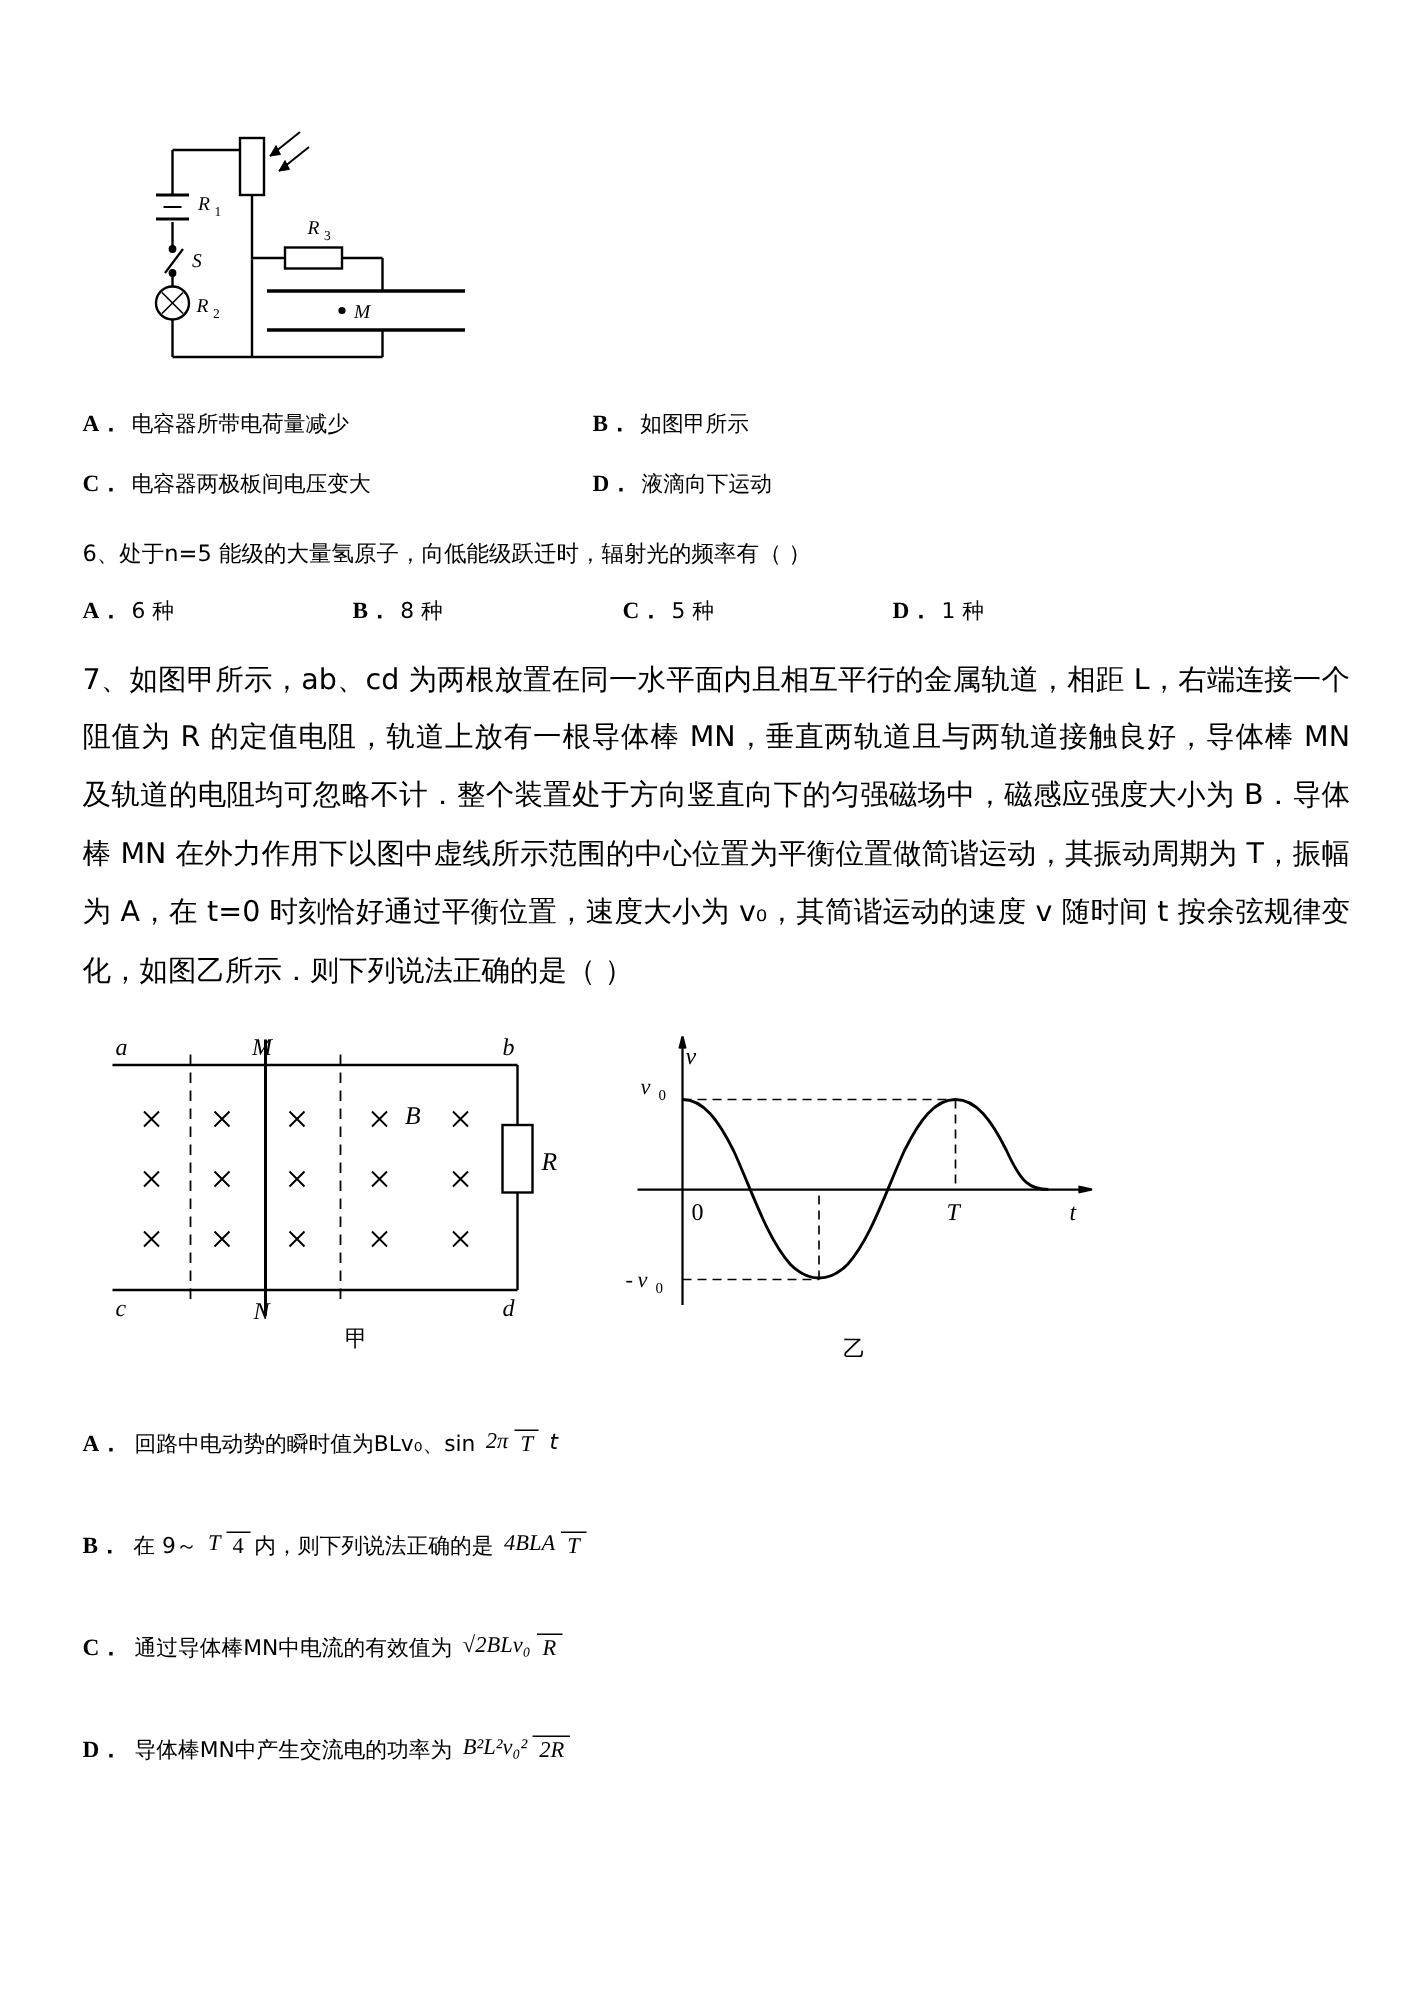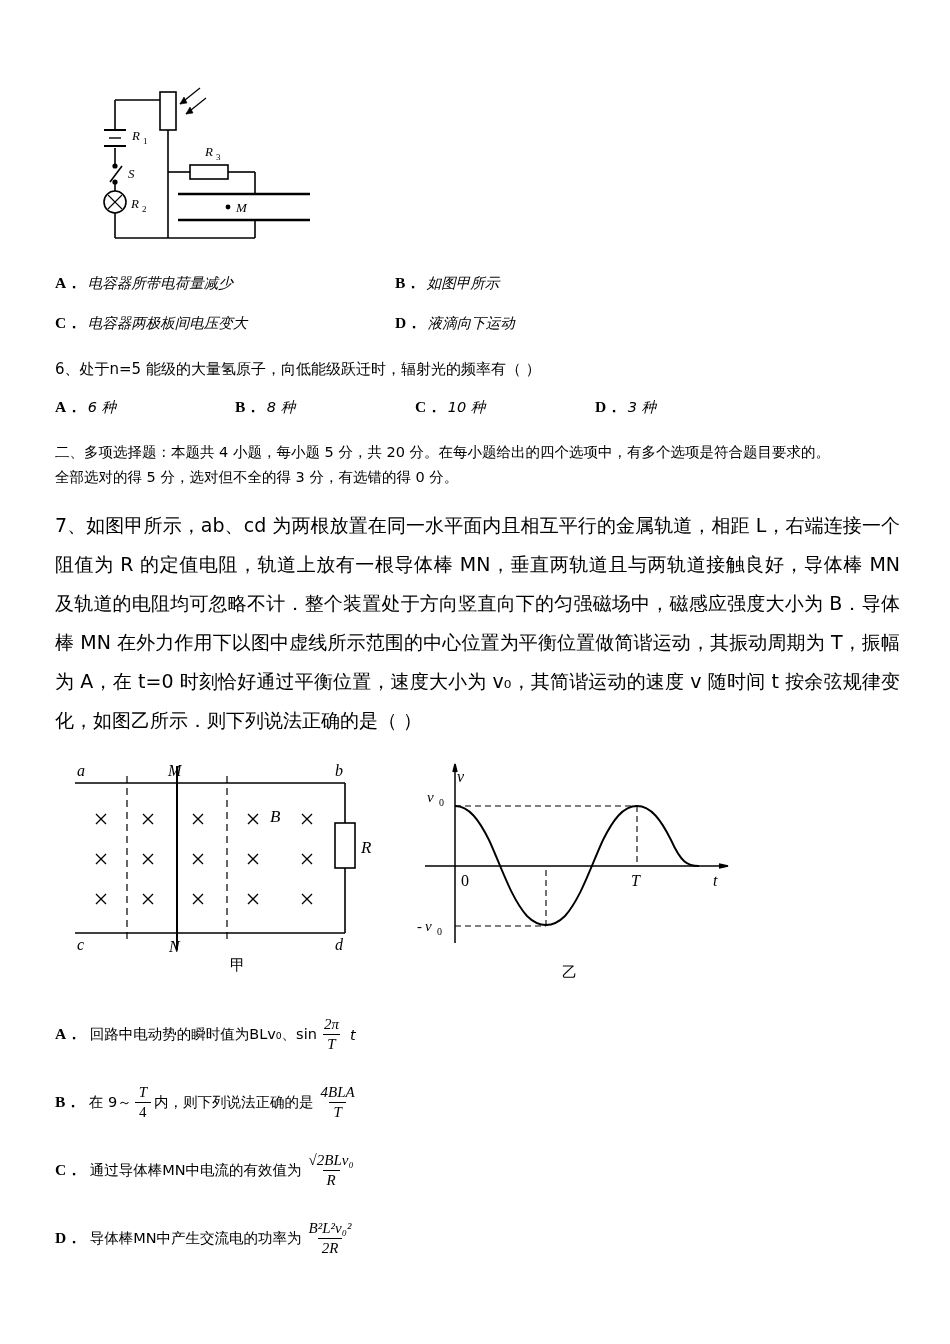--- a/index.html
+++ b/index.html
@@ -49,21 +49,20 @@
   }
   .opt-label {
     font-family: "Liberation Serif", serif;
     font-weight: bold;
     margin-right: 6px;
     white-space: nowrap;
   }
   .opt-text {
     font-family: "DejaVu Sans", sans-serif;
     font-size: 14.5px;
-    font-style: italic;
   }
   .col1 { width: 340px; }
   .col2 { width: 340px; }
 
   .q-line {
     font-family: "DejaVu Sans", sans-serif;
     font-size: 15px;
     margin-top: 22px;
     line-height: 1.6;
   }
@@ -126,21 +125,21 @@
   .ans .txt {
     font-family: "DejaVu Sans", sans-serif;
     font-size: 14.5px;
     align-self: center;
   }
   .mi { font-family: "Liberation Serif", serif; font-style: italic; }
   .mn { font-family: "Liberation Serif", serif; }
 
   .frac {
     display: inline-flex;
-    flex-direction: column;
+    flex-direction: row;
     align-items: center;
     vertical-align: middle;
     margin: 0 3px;
     font-family: "Liberation Serif", serif;
   }
   .frac .num {
     padding: 0 4px 1px 4px;
     font-size: 15px;
     line-height: 1.15;
   }
@@ -245,32 +244,28 @@
       <div>
         <span class="opt-label">A．</span>
         <span class="opt-text">6 种</span>
       </div>
       <div>
         <span class="opt-label">B．</span>
         <span class="opt-text">8 种</span>
       </div>
       <div>
         <span class="opt-label">C．</span>
-        <span class="opt-text">10 种</span>
+        <span class="opt-text">5 种</span>
       </div>
       <div>
         <span class="opt-label">D．</span>
-        <span class="opt-text">3 种</span>
-      </div>
-    </div>
-
-    <div class="section-head">
-      <div>二、多项选择题：本题共 4 小题，每小题 5 分，共 20 分。在每小题给出的四个选项中，有多个选项是符合题目要求的。</div>
-      <div>全部选对的得 5 分，选对但不全的得 3 分，有选错的得 0 分。</div>
-    </div>
+        <span class="opt-text">1 种</span>
+      </div>
+    </div>
+
 
     <div class="q7">7、如图甲所示，ab、cd 为两根放置在同一水平面内且相互平行的金属轨道，相距 L，右端连接一个阻值为 R 的定值电阻，轨道上放有一根导体棒 MN，垂直两轨道且与两轨道接触良好，导体棒 MN 及轨道的电阻均可忽略不计．整个装置处于方向竖直向下的匀强磁场中，磁感应强度大小为 B．导体棒 MN 在外力作用下以图中虚线所示范围的中心位置为平衡位置做简谐运动，其振动周期为 T，振幅为 A，在 t=0 时刻恰好通过平衡位置，速度大小为 v₀，其简谐运动的速度 v 随时间 t 按余弦规律变化，如图乙所示．则下列说法正确的是（    ）</div>
 
     <div class="fig2">
       <svg width="700" height="230" viewBox="0 0 700 230" xmlns="http://www.w3.org/2000/svg">
 
         <g stroke="#000" fill="none" stroke-width="1.6">
           <path d="M10 25 L280 25"></path>
           <path d="M10 175 L280 175"></path>
           <path d="M280 25 L280 65"></path>

